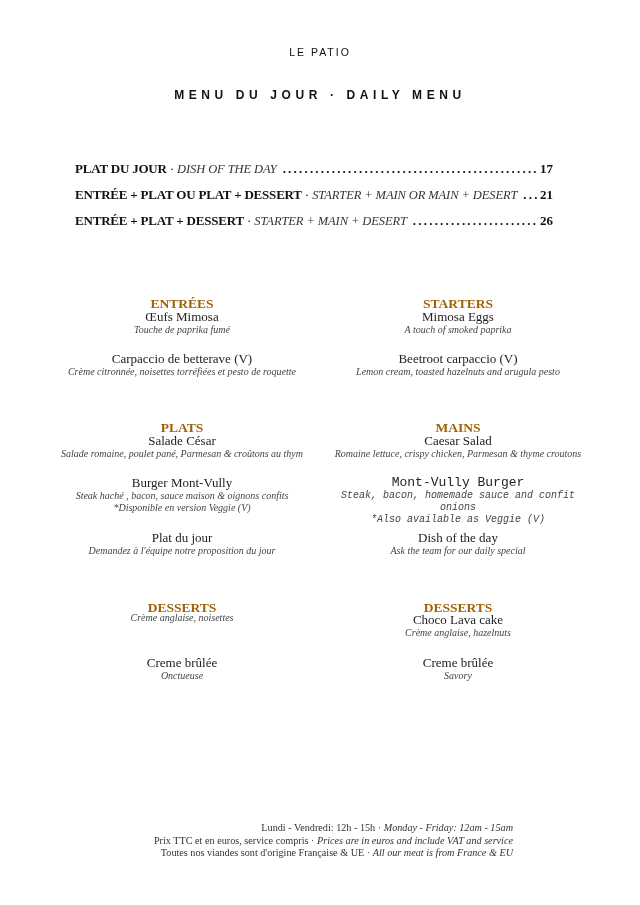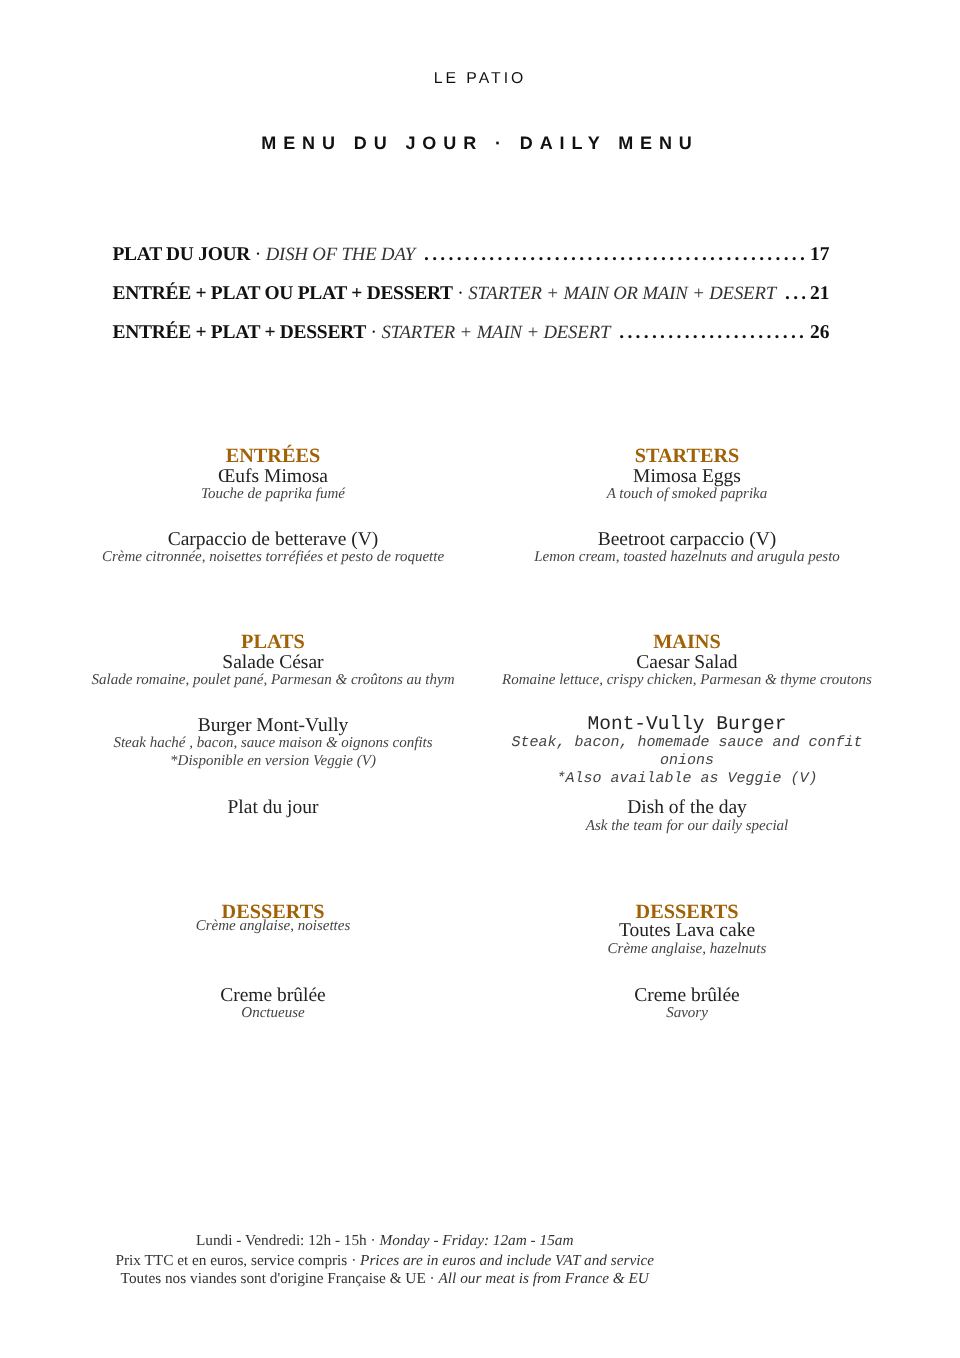--- a/index.html
+++ b/index.html
@@ -37,21 +37,21 @@
 
   .section-title {
     position: absolute; left: 0; width: 270px; text-align: center;
     font-weight: bold; font-size: 13.5px; letter-spacing: 0px; color: #a16207; margin-top: 12px;
   }
   .item { position: absolute; left: 0; width: 270px; text-align: center; }
   .item-name { font-size: 13px; color: #222; line-height: 15px; }
   .item-desc { font-style: italic; font-size: 10px; color: #444; line-height: 12px; }
 
   .footer {
-    position: absolute; left: 0; width: 513px; top: 822px; text-align: center;
+    position: absolute; left: 0; width: 513px; top: 822px; text-align: right;
     font-size: 10.2px; color: #333; line-height: 12.5px;
   }
   .footer .en { font-style: italic; }
 </style>
 </head>
 <body>
 
 <div class="brand">LE PATIO</div>
 <div class="title">MENU DU JOUR · DAILY MENU</div>
 
@@ -95,20 +95,21 @@
     <div class="item-name">Salade César</div>
     <div class="item-desc">Salade romaine, poulet pané, Parmesan &amp; croûtons au thym</div>
   </div>
   <div class="item" style="top:475px;">
     <div class="item-name">Burger Mont-Vully</div>
     <div class="item-desc">Steak haché , bacon, sauce maison &amp; oignons confits</div>
     <div class="item-desc">*Disponible en version Veggie (V)</div>
   </div>
   <div class="item" style="top:530px;">
     <div class="item-name">Plat du jour</div>
+    <div class="item-desc">Demandez à l'équipe notre proposition du jour</div>
   </div>
 
   <div class="section-title" style="top:588px;">DESSERTS</div>
   <div class="item" style="top:612px;">
     <div class="item-desc">Crème anglaise, noisettes</div>
   </div>
   <div class="item" style="top:655px;">
     <div class="item-name">Creme brûlée</div>
     <div class="item-desc">Onctueuse</div>
   </div>
@@ -135,21 +136,21 @@
     <div class="item-desc">Steak, bacon, homemade sauce and confit onions</div>
     <div class="item-desc">*Also available as Veggie (V)</div>
   </div>
   <div class="item" style="top:530px;">
     <div class="item-name">Dish of the day</div>
     <div class="item-desc">Ask the team for our daily special</div>
   </div>
 
   <div class="section-title" style="top:588px;">DESSERTS</div>
   <div class="item" style="top:612px;">
-    <div class="item-name">Toutes Lava cake</div>
+    <div class="item-name">Choco Lava cake</div>
     <div class="item-desc">Crème anglaise, hazelnuts</div>
   </div>
   <div class="item" style="top:655px;">
     <div class="item-name">Creme brûlée</div>
     <div class="item-desc">Savory</div>
   </div>
 </div>
 
 <div class="footer">
   <div>

